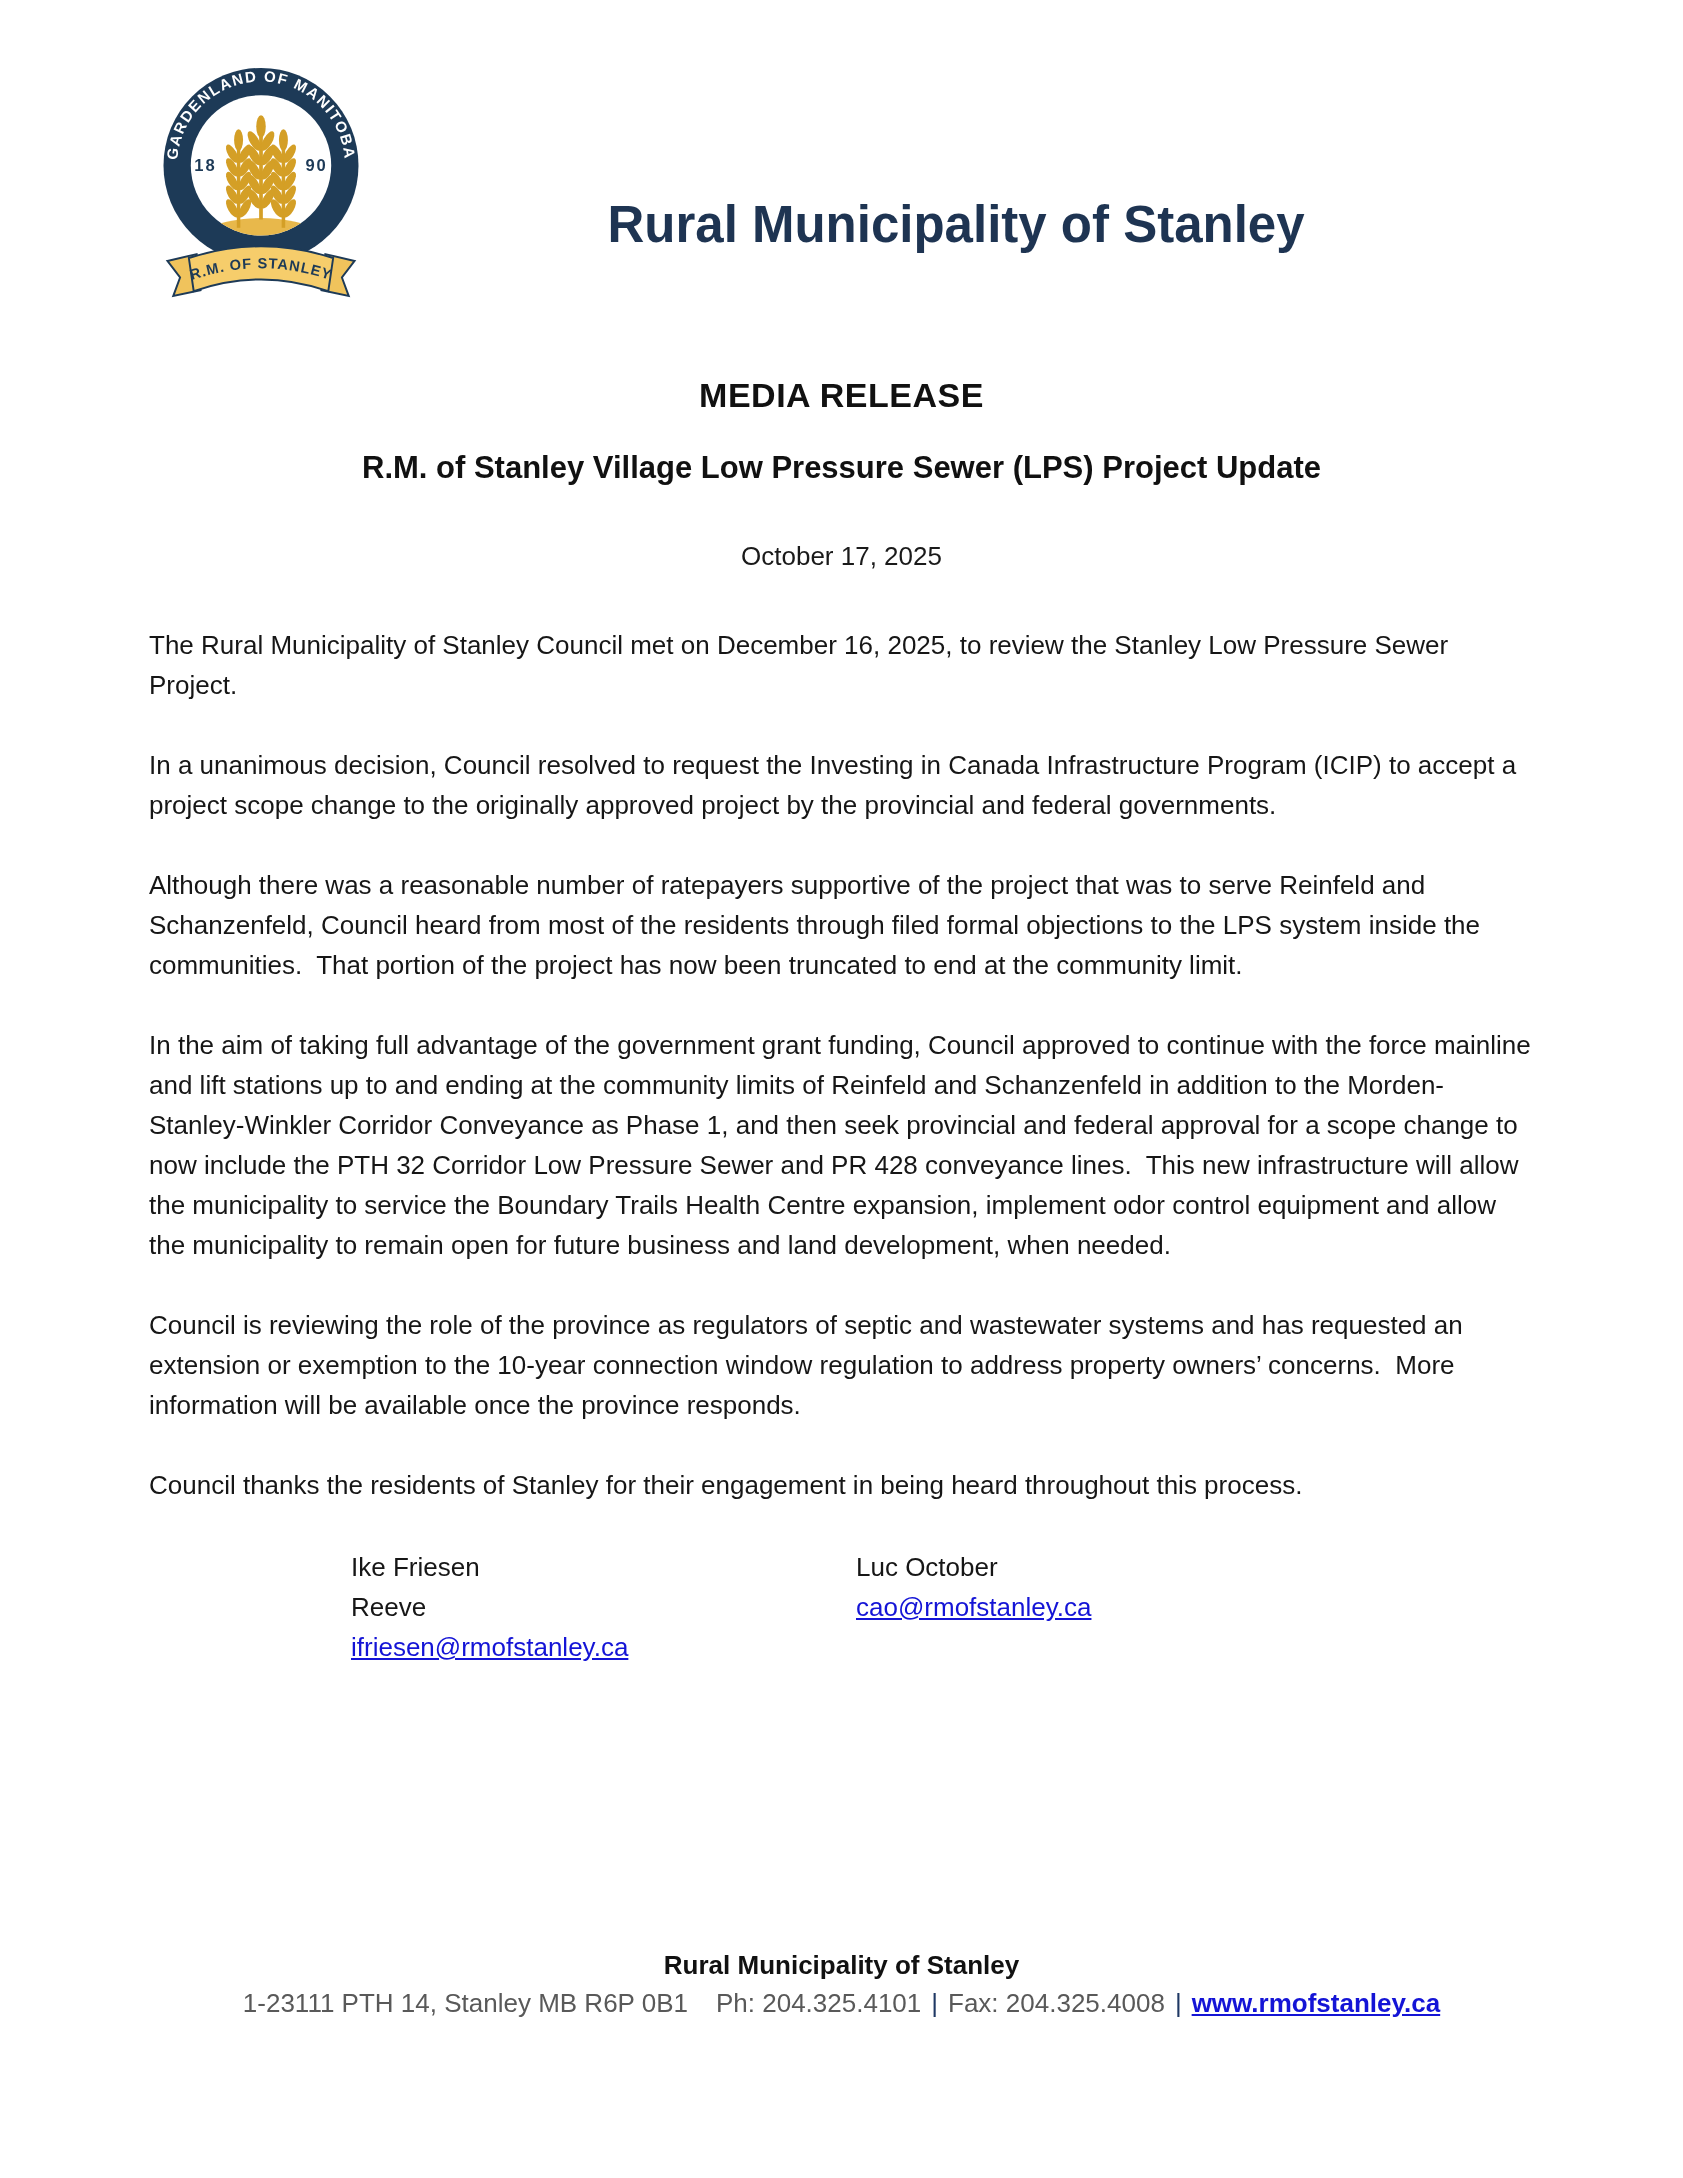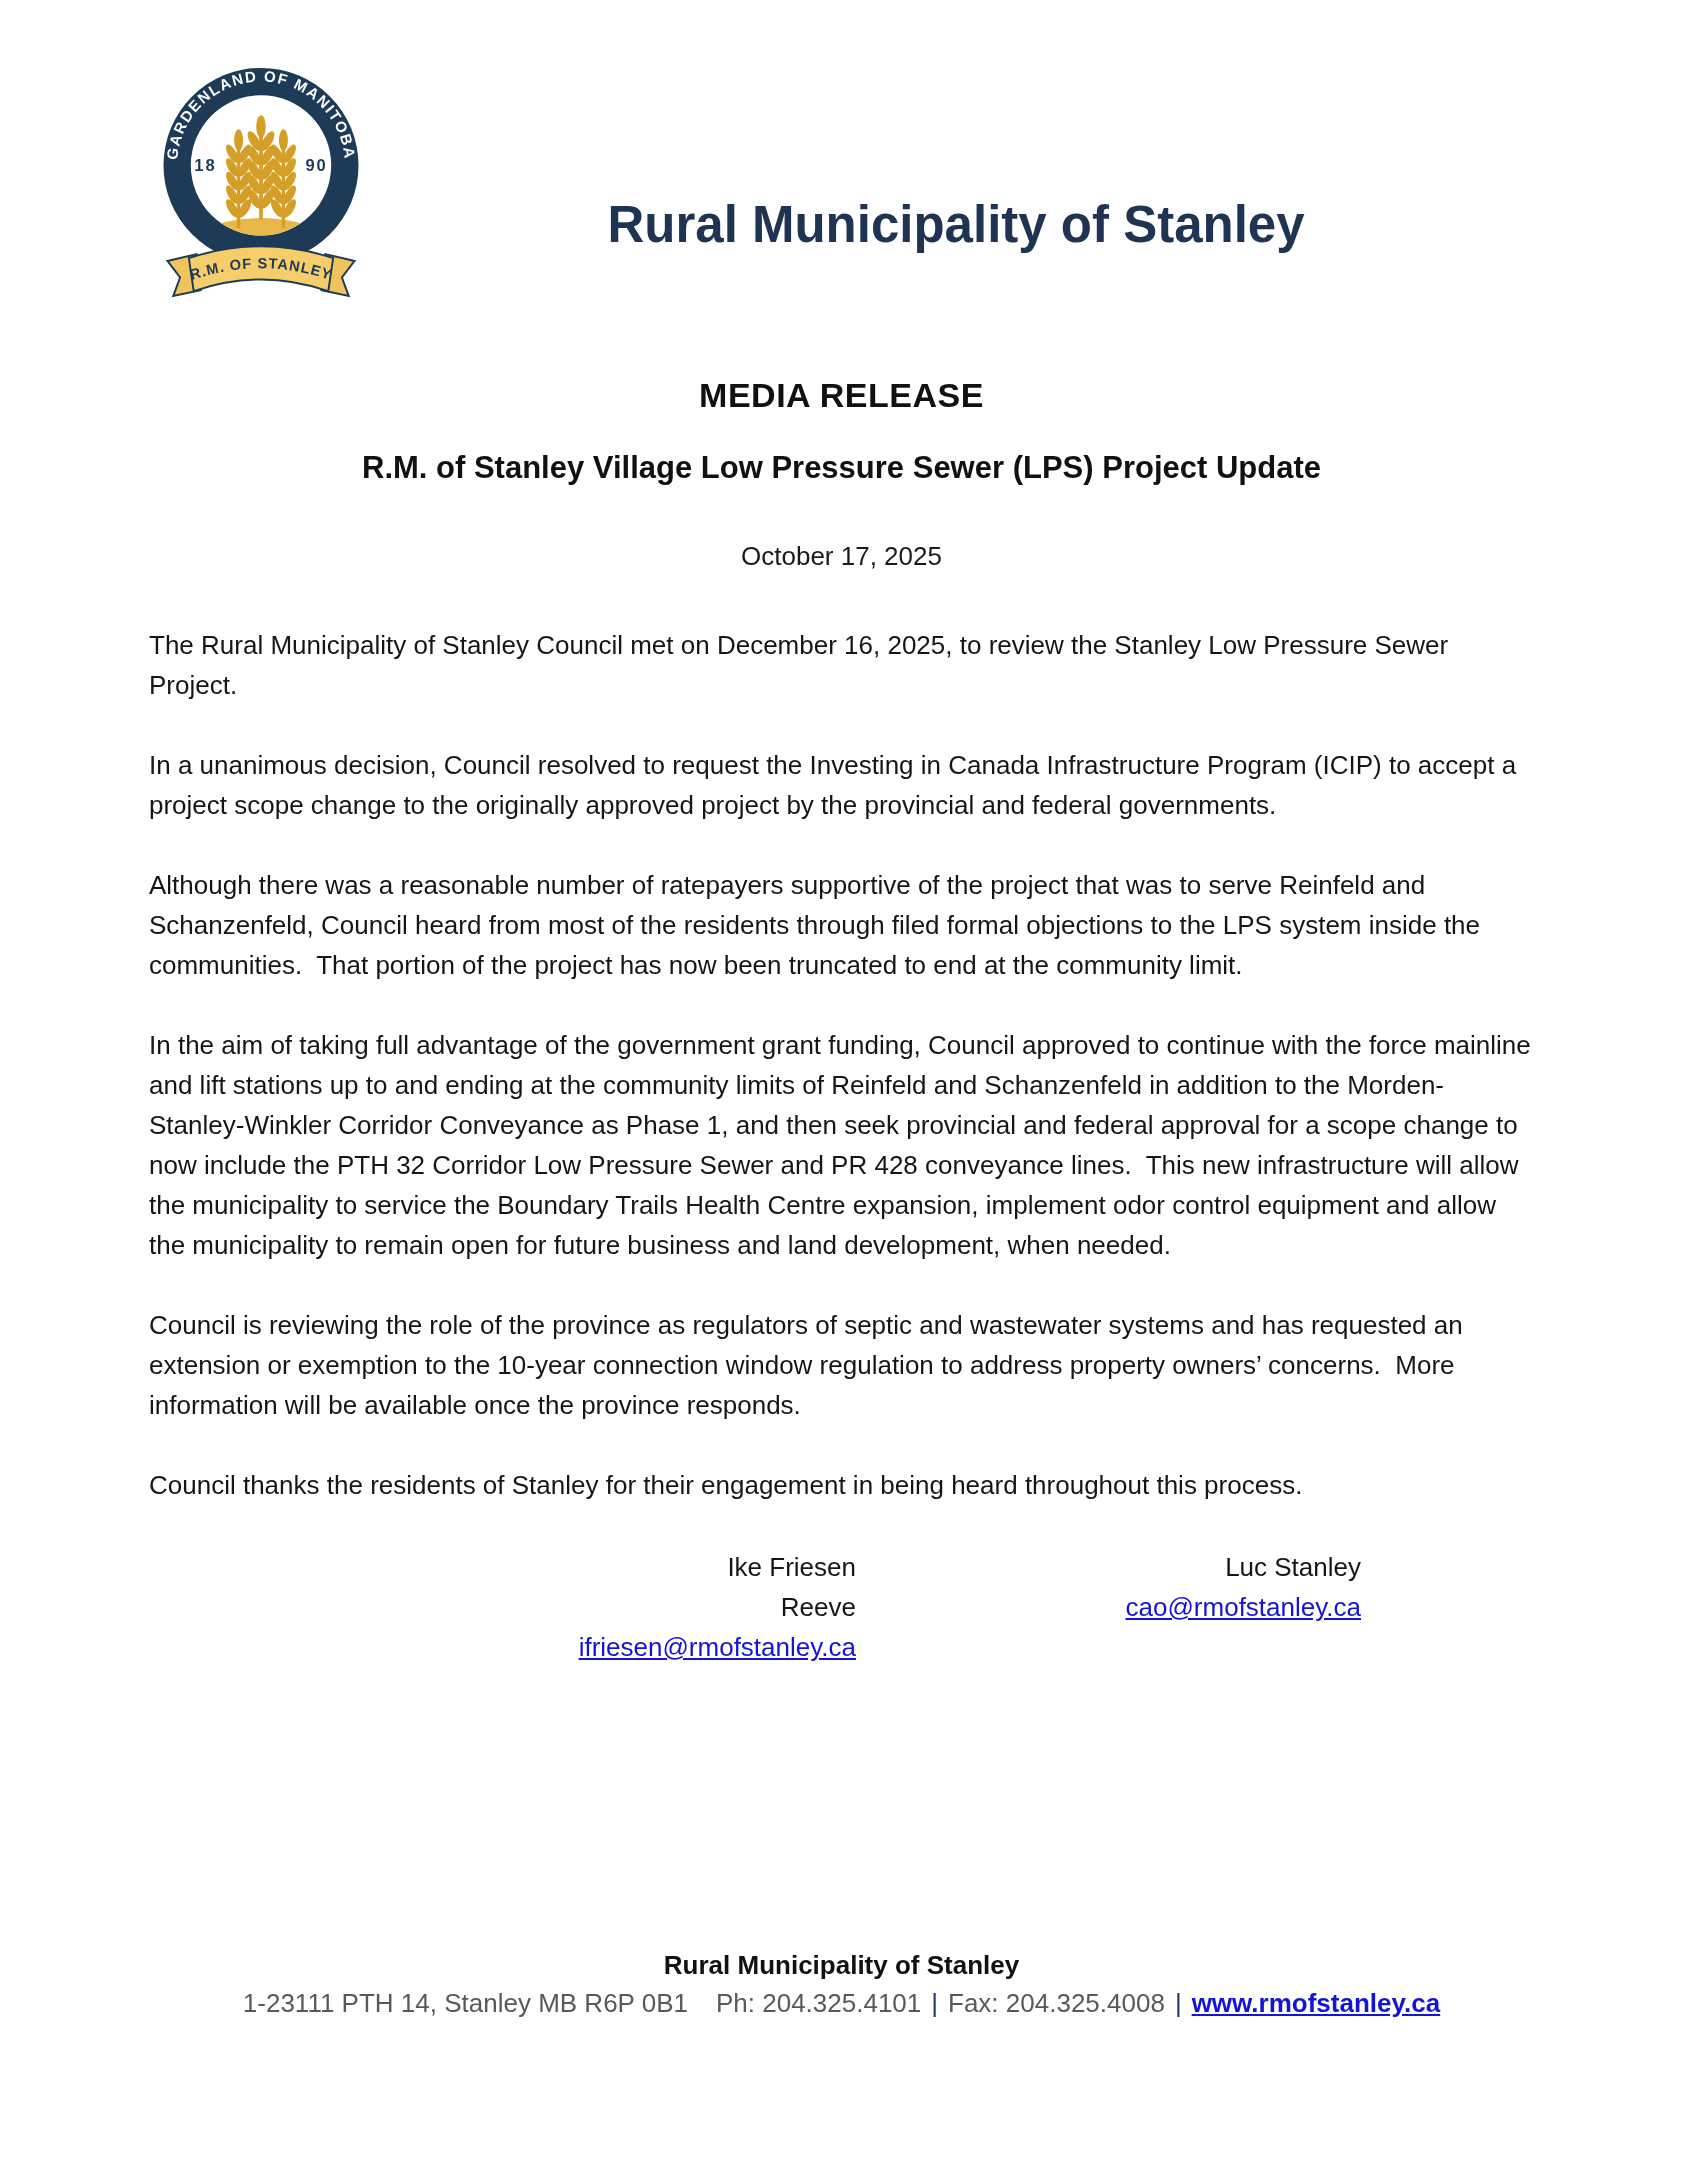--- a/index.html
+++ b/index.html
@@ -40,21 +40,21 @@
   .body-text{margin:53px 149px 0 149px;}
   .body-text p{
     margin:0 0 40px 0;
     font-size:26px;line-height:40px;color:#161616;
     white-space:pre-wrap;
   }
   
   .signatures{
     display:flex;
     margin:42px 0 0 351px;
-    font-size:26px;line-height:40px;color:#161616;text-align:right;
+    font-size:26px;line-height:40px;color:#161616;
   }
   .sig-col{width:505px;}
   .sig-col .sig-line{display:block;}
   a.email-link, a.site-link{
     color:#1414d6;text-decoration:underline;cursor:pointer;
   }
   
   .footer{
     position:absolute;left:0;right:0;top:1948px;
     text-align:center;font-size:26px;line-height:34px;
@@ -143,21 +143,21 @@
     <p>Council thanks the residents of Stanley for their engagement in being heard throughout this process.</p>
   </div>
 
   <div class="signatures">
     <div class="sig-col">
       <span class="sig-line">Ike Friesen</span>
       <span class="sig-line">Reeve</span>
       <a class="email-link" href="#">ifriesen@rmofstanley.ca</a>
     </div>
     <div class="sig-col">
-      <span class="sig-line">Luc Stanley</span>
+      <span class="sig-line">Luc October</span>
       <a class="email-link" href="#">cao@rmofstanley.ca</a>
     </div>
   </div>
 
   <div class="footer">
     <div class="footer-org">Rural Municipality of Stanley</div>
     <div class="footer-contact">
       <span class="addr">1-23111 PTH 14, Stanley MB  R6P 0B1</span><span>Ph: 204.325.4101</span><span class="sep">|</span><span>Fax: 204.325.4008</span><span class="sep">|</span><a class="site-link" href="#">www.rmofstanley.ca</a>
     </div>
   </div>

